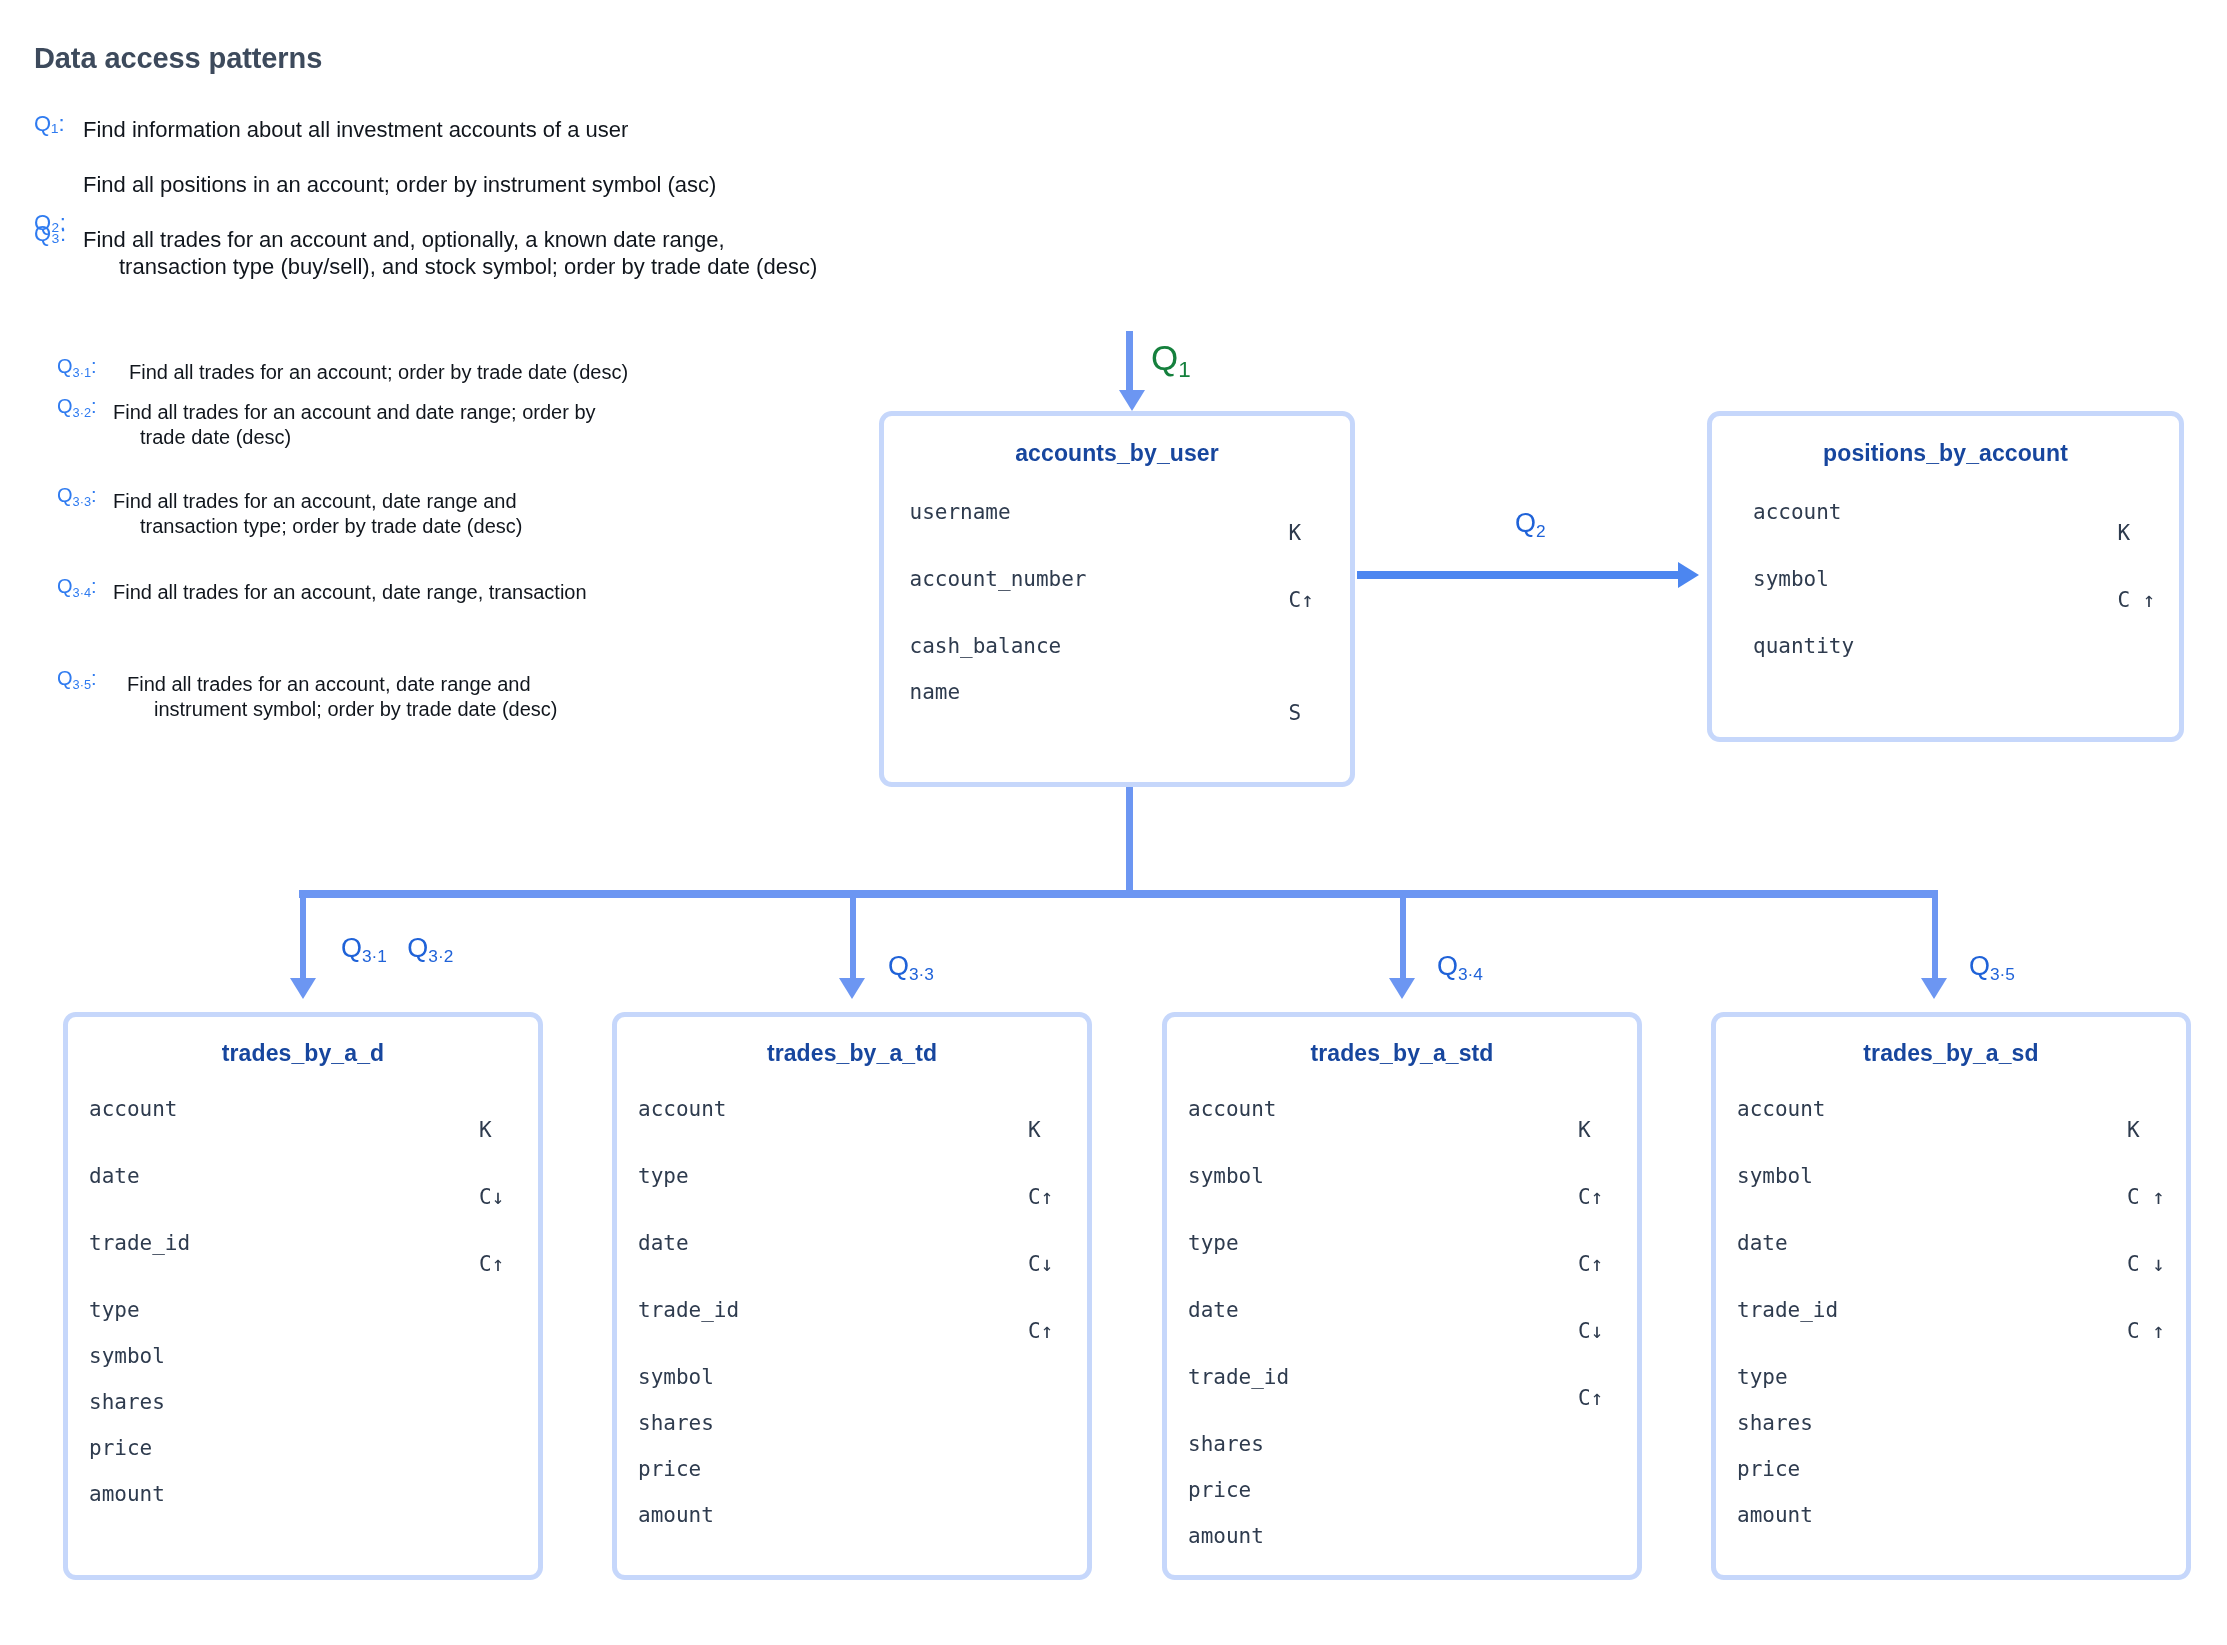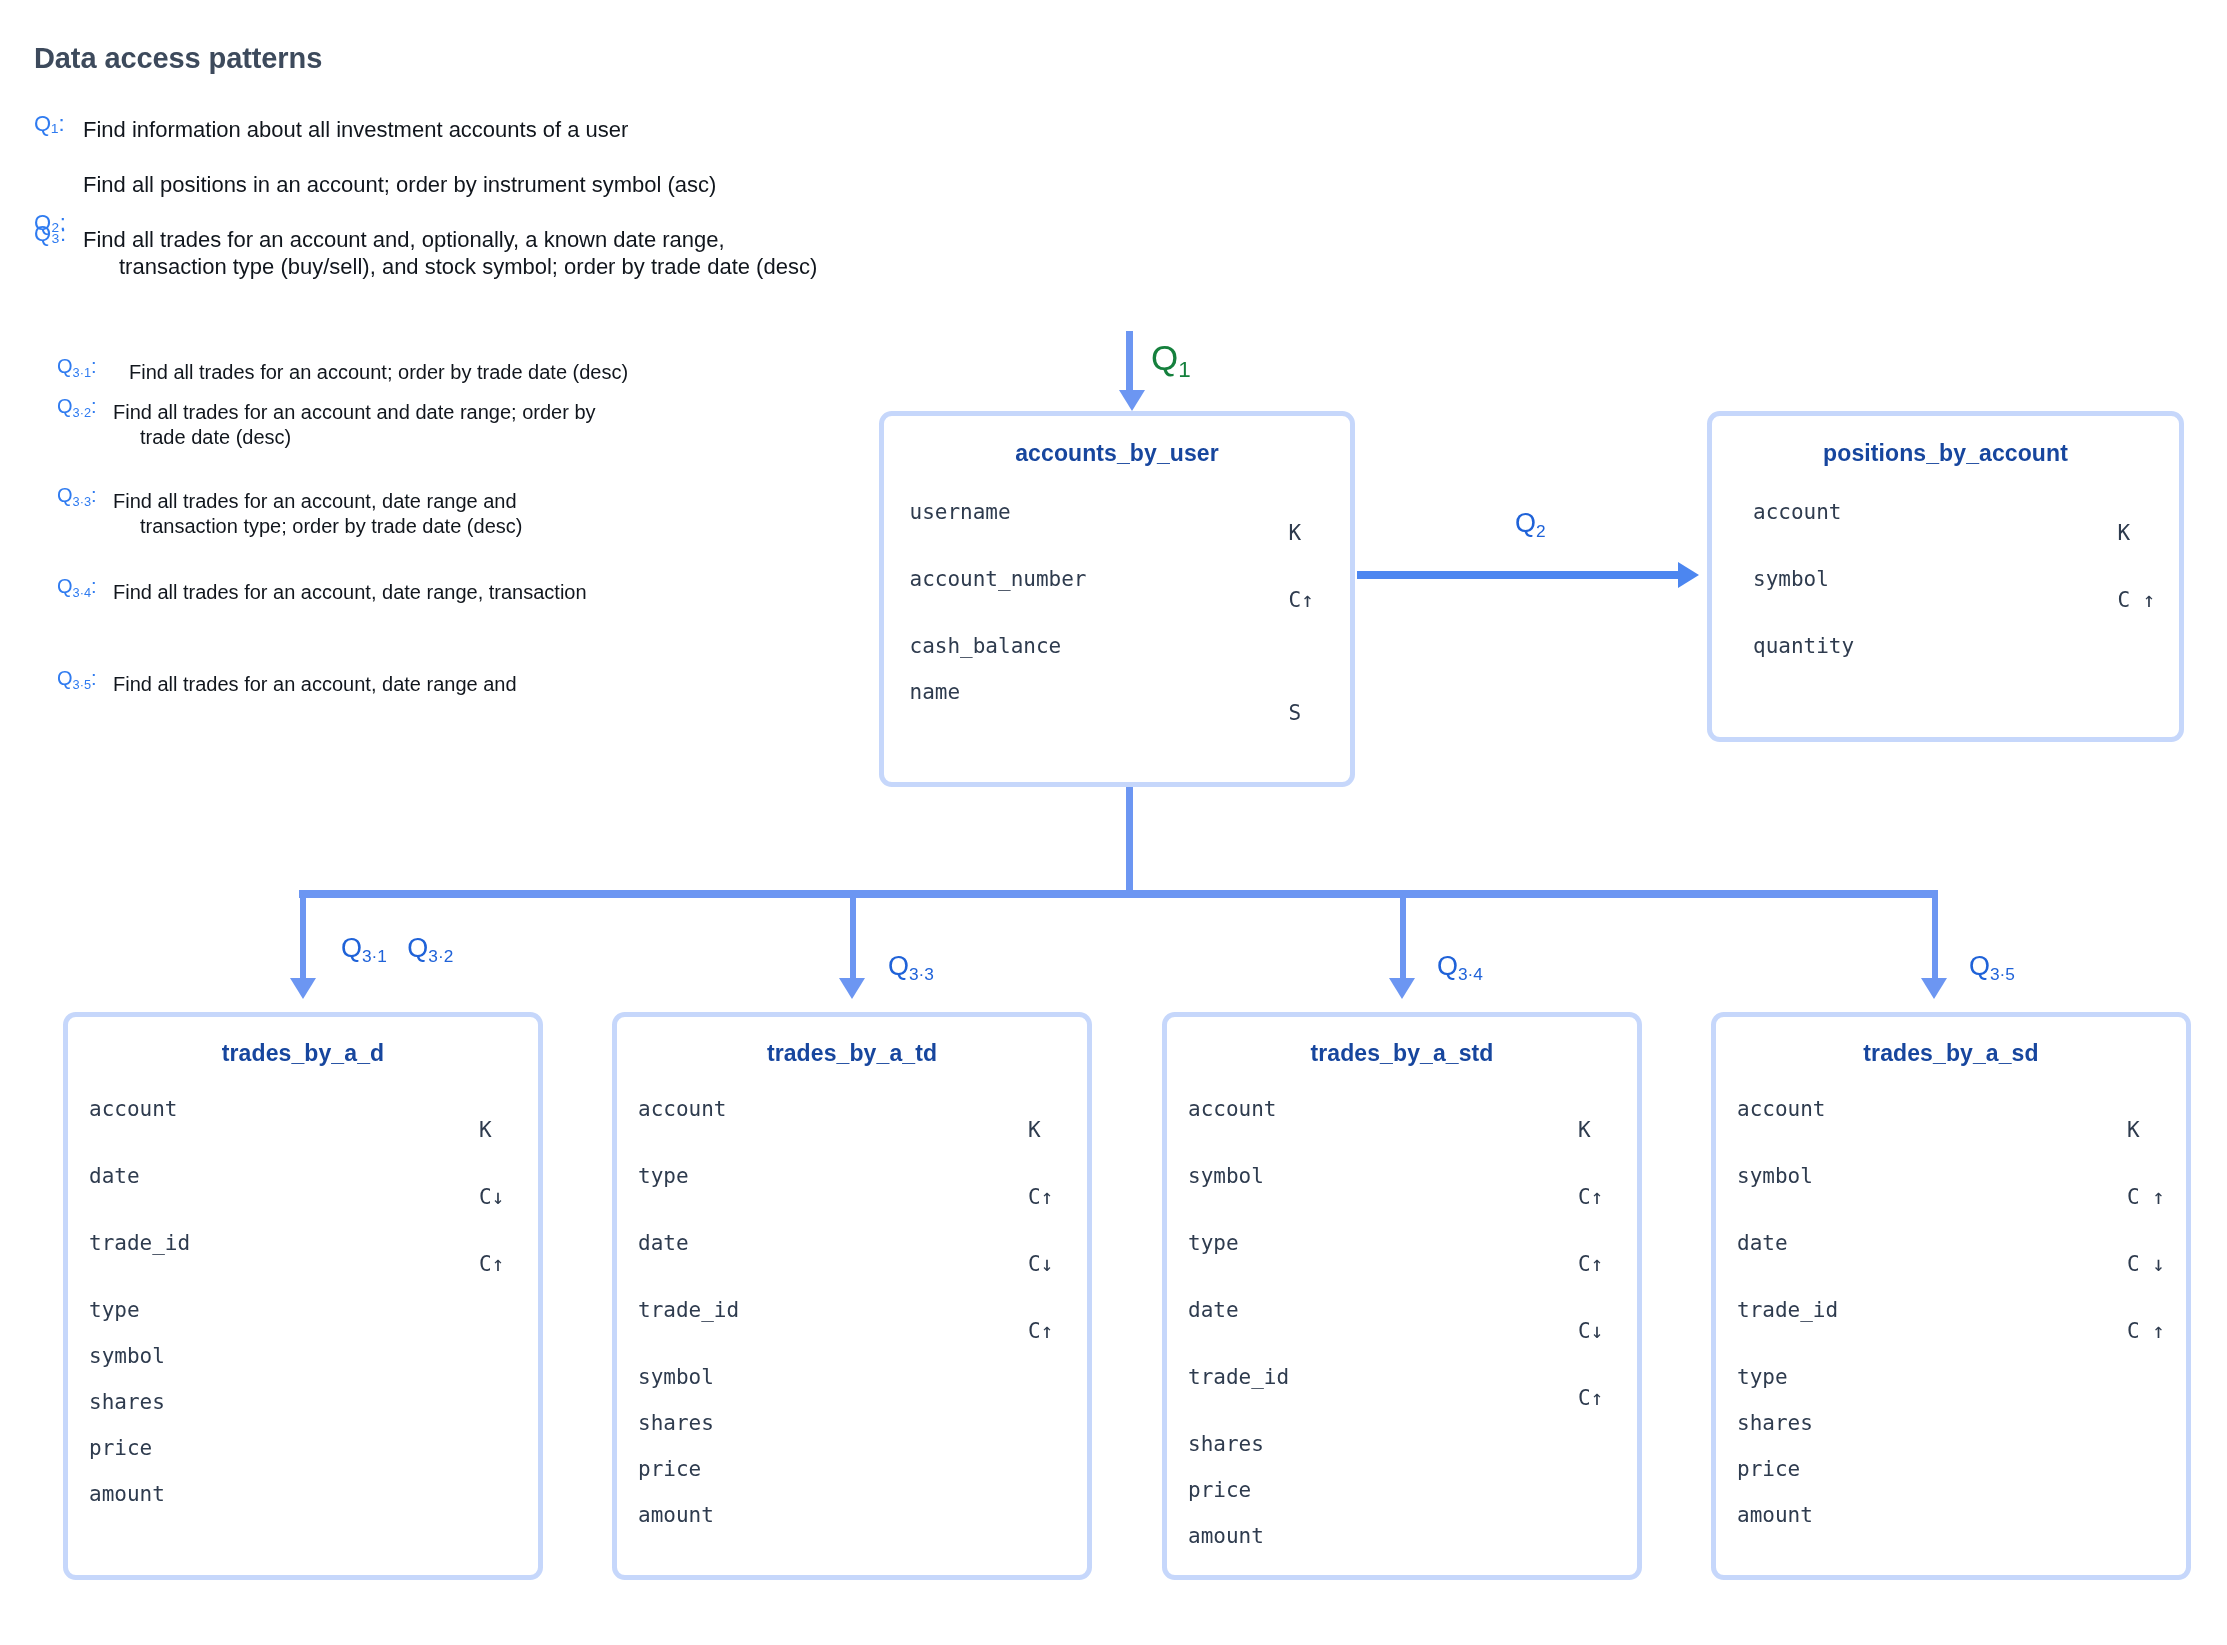--- a/index.html
+++ b/index.html
@@ -72,21 +72,21 @@
     left: 57px;
   }
   .sub-row .q-tag { width: 56px; flex: 0 0 auto; font-size: 20px; }
   .sub-row .q-text { flex: 1 1 auto; }
   .sub-row .cont { display: block; padding-left: 27px; }
 
   #q31-row { top: 354px;  width: 824px; gap: 16px; }
   #q32-row { top: 394px;  width: 812px; }
   #q33-row { top: 483px;  width: 766px; }
   #q34-row { top: 574px;  width: 824px; }
-  #q35-row { top: 666px; width: 766px; }
+  #q35-row { top: 666px; width: 766px; gap: 14px; }
 
   
   .box {
     position: absolute;
     box-sizing: border-box;
     background: #ffffff;
     border: 5.2px solid #c6d7fb;
     border-radius: 12.8px;
     z-index: 4;
   }
@@ -271,20 +271,21 @@
   <span class="q-tag qsub">Q<sub>3·4</sub>:</span>
   <span class="q-text">
     <span>Find all trades for an account, date range, transaction</span>
   </span>
 </div>
 
 <div class="sub-row" id="q35-row">
   <span class="q-tag qsub">Q<sub>3·5</sub>:</span>
   <span class="q-text">
     <span>Find all trades for an account, date range and</span>
+    <span class="cont">instrument symbol; order by trade date (desc)</span>
   </span>
 </div>
 
 <div class="conn" id="q1-line"></div>
 <div class="arrow-down" id="q1-head"></div>
 <div id="q1-label" class="qsub">Q<sub>1</sub></div>
 
 <div class="conn" id="q2-line"></div>
 <div class="arrow-right" id="q2-head"></div>
 <div id="q2-label" class="qsub">Q<sub>2</sub></div>

